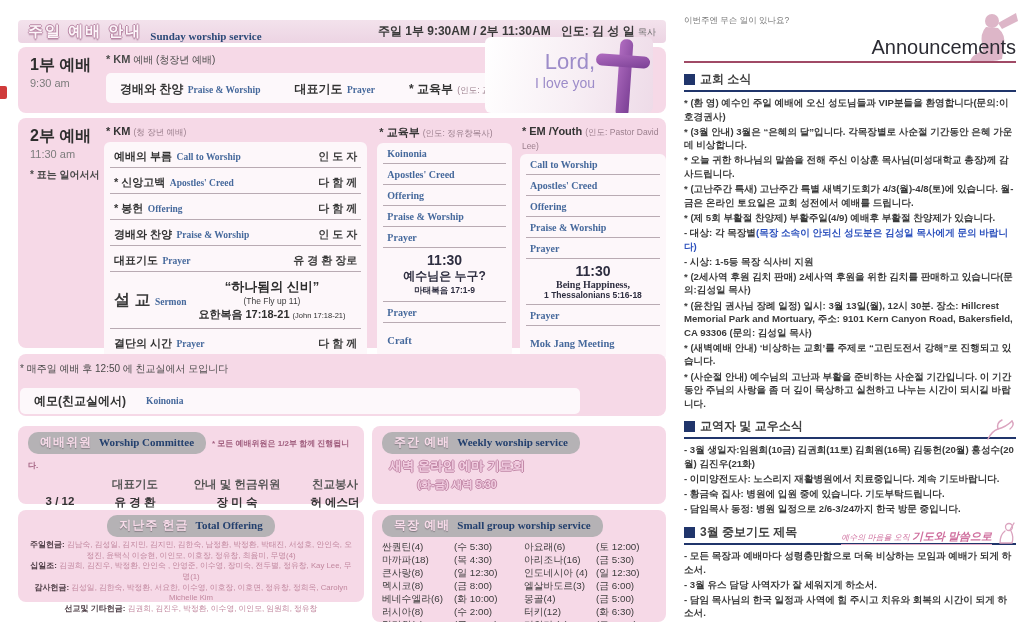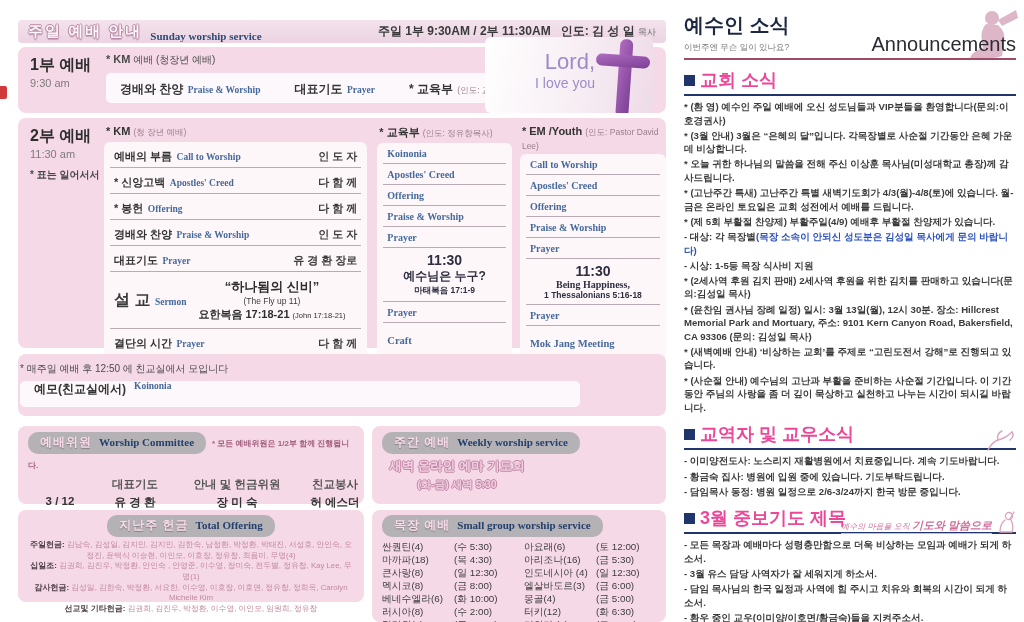--- a/index.html
+++ b/index.html
@@ -63,21 +63,21 @@
   .esermon { border-bottom:1px solid #b9abb3; flex:1; display:flex; flex-direction:column; justify-content:center; text-align:center; padding:4px; }
   .es1 { font-size:14px; font-weight:bold; color:#2e2e40; }
   .es2 { font-size:12px; font-weight:bold; color:#2e2e40; }
   .es2.en { font-family:"Liberation Serif","DejaVu Serif",serif; font-size:10px; }
   .es3 { font-size:8.5px; font-weight:bold; color:#2e2e40; }
   .elast { padding:12px 4px; font-family:"Liberation Serif","DejaVu Serif",serif; font-weight:bold; color:#46699c; font-size:10.5px; flex:1; }
 
   .s3 { left:10px; top:340px; width:648px; height:62px; display:flex; }
   .s3content { flex:1; padding:8px 10px 0 2px; }
   .s3sub { font-size:10px; color:#4a4a4a; }
-  .s3row { margin-top:5px; background:#fdf8fb; border-radius:5px; height:26px; display:flex; align-items:flex-start; gap:8px; padding:0 14px; width:560px; }
+  .s3row { margin-top:12px; background:#fdf8fb; border-radius:5px; height:26px; display:flex; align-items:center; gap:20px; padding:0 14px; width:560px; }
   .s3row b { font-size:12px; color:#333; }
 
   .badge { display:inline-flex; align-items:baseline; gap:7px; background:#b5b2b5; border-radius:10px; padding:2px 12px 3px; }
   .badge .bko { font-size:12px; letter-spacing:1px; font-weight:bold; color:#f8dcea;
                 text-shadow:0 1px 1px rgba(90,80,90,.6); }
   .badge .ben { font-family:"Liberation Serif","DejaVu Serif",serif; font-weight:bold; color:#24406e; font-size:11px; }
 
   .committee { left:10px; top:412px; width:346px; height:78px; padding:6px 10px; }
   .cnote { font-size:8px; color:#a05e7e; font-weight:bold; margin-left:6px; }
   .ctable { display:grid; grid-template-columns:64px 86px 118px 78px; margin-top:3px; font-size:11.5px; }
@@ -111,21 +111,21 @@
   .right-page { position:absolute; left:684px; top:12px; width:332px; height:606px; }
   .rhead { position:relative; border-bottom:2px solid #a04a66; padding-bottom:4px; height:48px; }
   .rtitle { font-size:20px; font-weight:bold; color:#1c2740; }
   .rsub { font-size:8.5px; color:#777; margin-top:3px; }
   .rann { position:absolute; right:0; bottom:2px; }
   .anntxt { position:relative; font-size:20px; color:#2b2b33; z-index:2; }
   .annsvg { position:absolute; right:-6px; bottom:-4px; z-index:1; }
 
   .sec-h { display:flex; align-items:center; gap:5px; border-bottom:2px solid #20356b; padding-bottom:2px; margin-top:8px; position:relative; }
   .sec-h .sq { width:11px; height:11px; background:#20356b; flex:0 0 11px; }
-  .sec-h .t { font-weight:bold; font-size:18px; color:#ec4899; }
+  .sec-h .t { font-weight:bold; font-size:12px; color:#404040; }
   .rline { font-size:9.6px; font-weight:600; color:#3a3a3a; line-height:1.42; margin-top:1.5px; }
   .rline .blue { color:#2b50bd; }
   .rbody { margin-top:4px; }
   .sketch { position:absolute; right:0; bottom:-4px; }
   .handw { position:absolute; right:24px; bottom:-2px; color:#cf6f9e; font-size:8px; font-style:italic; border-bottom:1px solid #e3aec8; }
   .handw .big { font-size:11px; font-weight:bold; }
 </style>
 </head>
 <body>
 
@@ -417,21 +417,20 @@
               <span class="mname">미안마 (6)</span>
               <span class="mtime">(토10:00)</span>
             </div>
           </div>
       </div>
     </div>
   </div>
 
   <div class="right-page">
     <div class="rhead">
-      <div class="rtitle">예수인 소식</div>
       <div class="rsub">이번주엔 무슨 일이 있나요?</div>
       <div class="rann">
         <svg class="annsvg" width="64" height="52" viewBox="0 0 64 52">
           <g fill="#ddb6c8">
             <circle cx="34" cy="10" r="7"></circle>
             <path d="M28 16 Q22 22 24 34 L26 48 Q34 52 44 48 L46 34 Q48 24 40 17 Z"></path>
             <path d="M40 12 L58 2 L60 10 L44 18 Z"></path>
             <path d="M24 40 Q14 44 12 50 L34 50 Z"></path>
           </g>
         </svg>
@@ -477,20 +476,21 @@
         <svg class="sketch" width="34" height="24" viewBox="0 0 34 24">
           <g fill="none" stroke="#dba4bf" stroke-width="1.4" stroke-linecap="round">
             <path d="M6 22 Q10 14 16 12 Q24 10 30 4"></path>
             <path d="M16 12 Q14 6 20 3"></path>
             <path d="M30 4 Q33 8 28 12"></path>
           </g>
         </svg>
       </div>
       <div class="rbody">
 
+      <div class="rline">- 3월 생일자:임원희(10금) 김권희(11토) 김희원(16목) 김동헌(20월) 홍성수(20월) 김진우(21화)</div>
           <div class="rline">- 이미양전도사: 노스리지 재활병원에서 치료중입니다. 계속 기도바랍니다.</div>
           <div class="rline">- 황금숙 집사: 병원에 입원 중에 있습니다. 기도부탁드립니다.</div>
           <div class="rline">- 담임목사 동정: 병원 일정으로 2/6-3/24까지 한국 방문 중입니다.</div>
         </div>
     </div>
 
     <div class="sec">
       <div class="sec-h">
         <span class="sq"></span>
         <span class="t">3월 중보기도 제목</span>

